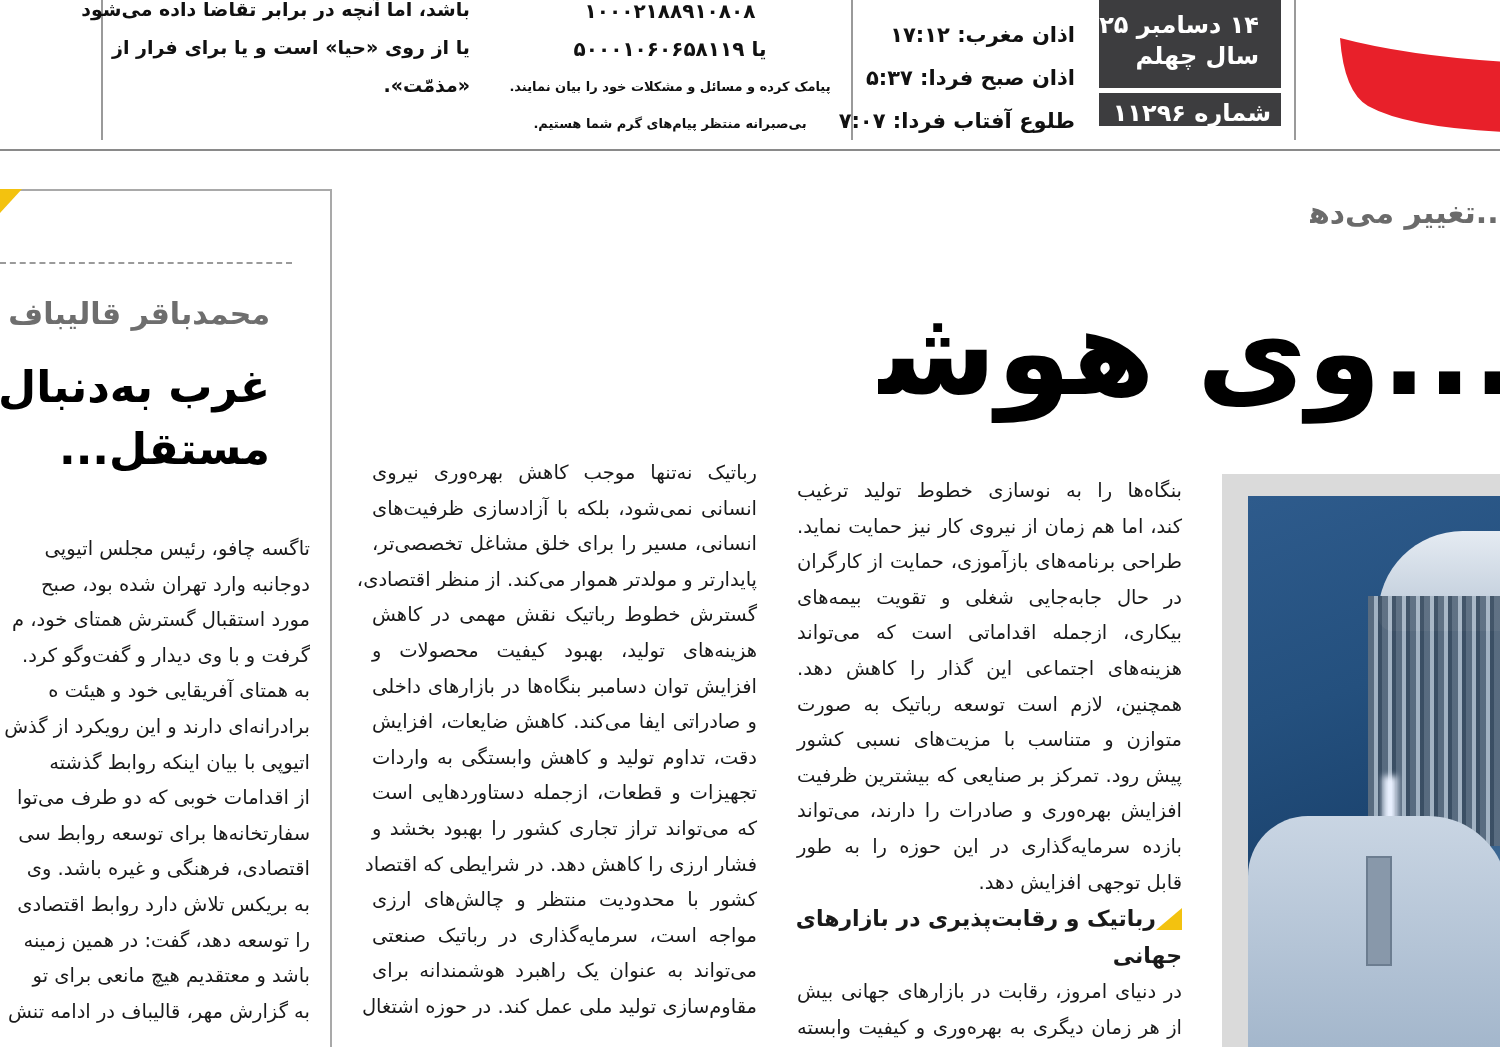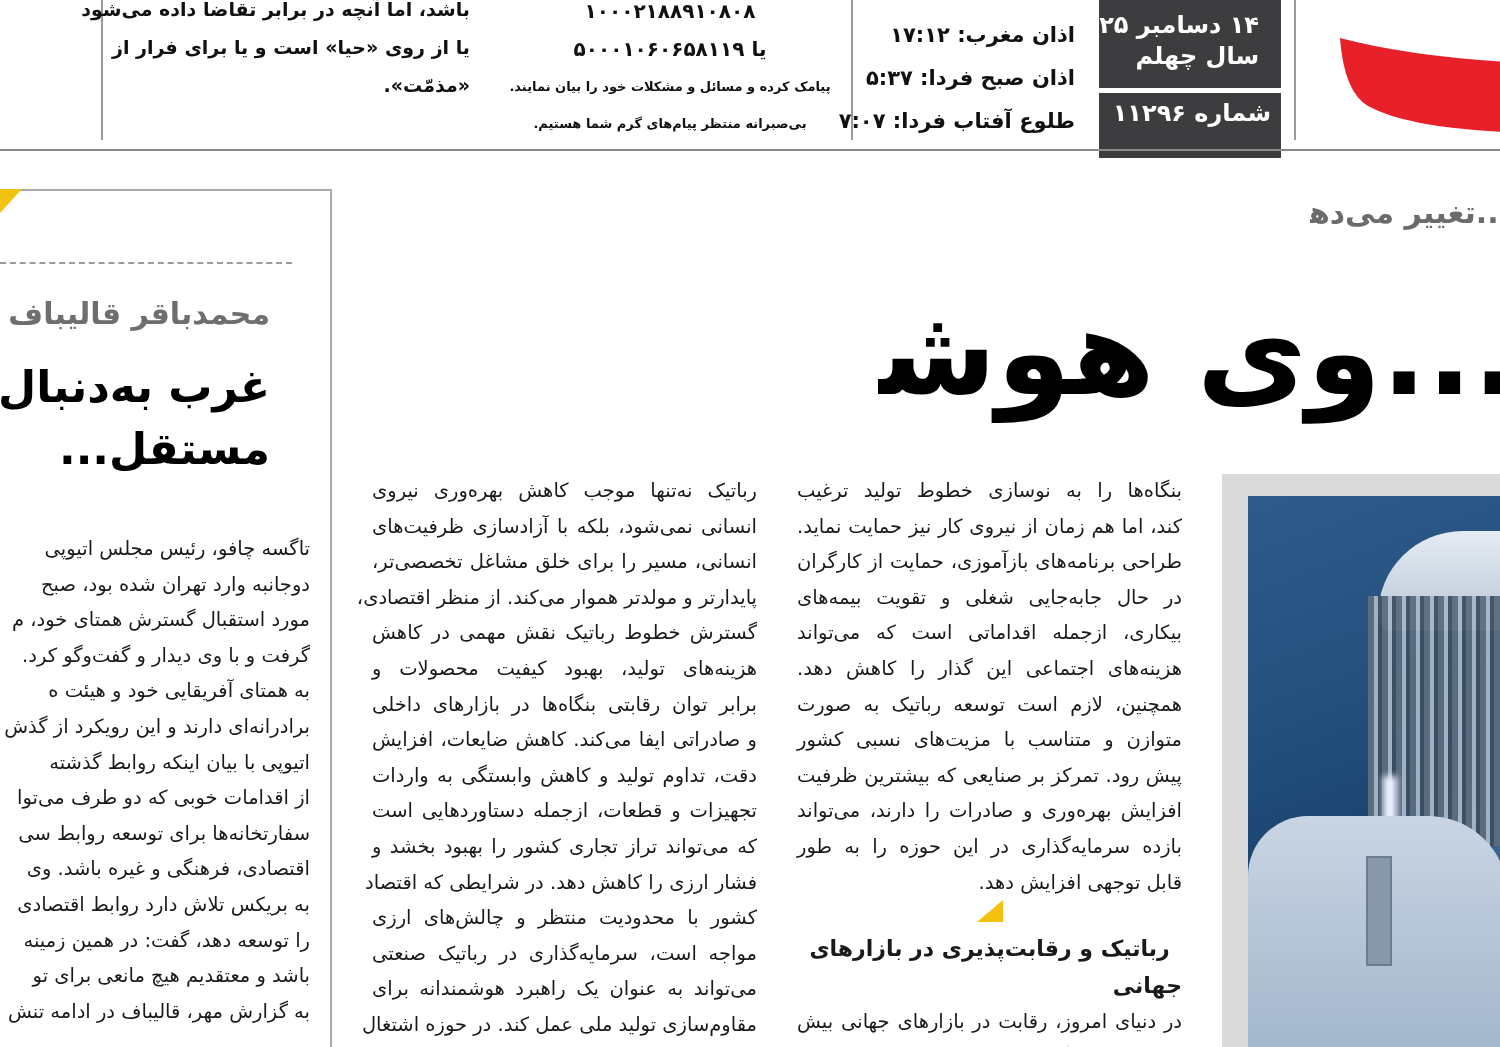--- a/index.html
+++ b/index.html
@@ -11,21 +11,21 @@
     .masthead-rule { position: absolute; left: 0; top: 149px; width: 1500px; height: 2px; background: #8a8a8a; }
 
     .red-wing { position: absolute; left: 1338px; top: 36px; width: 170px; height: 96px; }
 
     .vrule { position: absolute; top: 0; width: 2px; height: 140px; background: #9a9a9a; }
 
     .date-box { position: absolute; left: 1099px; top: 0; width: 182px; height: 88px; background: #3d3d3f; color: #fff;
                 direction: rtl; text-align: right; padding: 10px 22px 0 8px; }
     .date-box .line1 { font-size: 24px; font-weight: bold; line-height: 30px; white-space: nowrap; }
     .date-box .line2 { font-size: 24px; font-weight: bold; line-height: 32px; white-space: nowrap; }
-    .issue-box { position: absolute; left: 1099px; top: 93px; width: 182px; height: 65px; background: #3d3d3f; color: #fff;
+    .issue-box { position: absolute; left: 1099px; top: 93px; width: 182px; height: 33px; background: #3d3d3f; color: #fff;
                  direction: rtl; text-align: right; padding: 6px 10px 0 8px; font-size: 24px; font-weight: bold; white-space: nowrap; }
 
     .prayer { position: absolute; left: 860px; top: 14px; width: 215px; direction: rtl; text-align: right; }
     .prayer .row { font-size: 21px; font-weight: bold; line-height: 43px; white-space: nowrap; }
 
     .sms { position: absolute; left: 495px; top: -8px; width: 350px; direction: rtl; text-align: center; }
     .sms .num { font-size: 20px; font-weight: bold; line-height: 38px; letter-spacing: 1px; }
     .sms .txt { font-size: 13px; font-weight: bold; line-height: 37px; white-space: nowrap; }
 
     .quote { position: absolute; left: 115px; top: -10px; width: 355px; direction: rtl; text-align: right; }
@@ -47,23 +47,23 @@
                    background: repeating-linear-gradient(90deg, #5b6d80 0 6px, #a8b7c6 6px 10px, #3c4f63 10px 14px); opacity: .95; }
     .photo .body { position: absolute; left: 0; top: 320px; width: 260px; height: 260px; border-radius: 60px 80px 0 0;
                    background: linear-gradient(180deg, #c9d5e3, #9fb3c9); }
     .photo .plate { position: absolute; left: 118px; top: 360px; width: 26px; height: 110px; background: #8898aa; border: 2px solid #6c7d90; }
     .photo .glow { position: absolute; left: 135px; top: 280px; width: 14px; height: 60px; background: #eaf1ff; filter: blur(3px); }
 
     
     .col { position: absolute; direction: rtl; text-align: justify; font-size: 19.5px; line-height: 35.6px; color: #1a1a1a; }
     .col p { white-space: nowrap; text-align-last: justify; }
     .col-right { left: 797px; top: 473px; width: 385px; }
-    .col-mid { left: 372px; top: 473px; width: 385px; }
-
-    .subhead { display: flex; align-items: center; gap: 8px; font-weight: bold; font-size: 22px; line-height: 37px; white-space: nowrap; flex-direction: column; }
+    .col-mid { left: 372px; top: 455px; width: 385px; }
+
+    .subhead { display: flex; align-items: center; font-weight: bold; font-size: 22px; line-height: 37px; white-space: nowrap; }
     .subhead-cont { font-weight: bold; font-size: 22px; line-height: 37px; text-align: right; text-align-last: right !important; }
     .tri-icon { width: 0; height: 0; border-left: 26px solid transparent; border-bottom: 22px solid #f3c20f; display: inline-block; }
 
     
     .left-box { position: absolute; left: -4px; top: 189px; width: 336px; height: 870px; border: 2px solid #a9a9a9; }
     .corner-tab { position: absolute; left: 0; top: 189px; width: 0; height: 0; border-top: 24px solid #f3c20f; border-right: 22px solid transparent; }
     .dash-rule { position: absolute; left: 0; top: 262px; width: 292px; border-top: 2px dashed #9a9a9a; }
     .left-kicker { position: absolute; left: 0; top: 296px; width: 270px; direction: rtl; text-align: right; font-size: 30px; font-weight: bold;
                    color: #6e6e6e; white-space: nowrap; overflow: hidden; }
     .left-title { position: absolute; left: 0; top: 356px; width: 270px; direction: rtl; text-align: right; font-size: 44px; font-weight: bold;
@@ -157,21 +157,21 @@
   <p>از هر زمان دیگری به بهره‌وری و کیفیت وابسته</p>
 </div>
 
 <div class="col col-mid">
   <p>رباتیک نه‌تنها موجب کاهش بهره‌وری نیروی</p>
   <p>انسانی نمی‌شود، بلکه با آزادسازی ظرفیت‌های</p>
   <p>انسانی، مسیر را برای خلق مشاغل تخصصی‌تر،</p>
   <p>پایدارتر و مولدتر هموار می‌کند. از منظر اقتصادی،</p>
   <p>گسترش خطوط رباتیک نقش مهمی در کاهش</p>
   <p>هزینه‌های تولید، بهبود کیفیت محصولات و</p>
-  <p>برابر توان رقابتی بنگاه‌ها در بازارهای داخلی</p>
+  <p>افزایش توان دسامبر بنگاه‌ها در بازارهای داخلی</p>
   <p>و صادراتی ایفا می‌کند. کاهش ضایعات، افزایش</p>
   <p>دقت، تداوم تولید و کاهش وابستگی به واردات</p>
   <p>تجهیزات و قطعات، ازجمله دستاوردهایی است</p>
   <p>که می‌تواند تراز تجاری کشور را بهبود بخشد و</p>
   <p>فشار ارزی را کاهش دهد. در شرایطی که اقتصاد</p>
   <p>کشور با محدودیت منتظر و چالش‌های ارزی</p>
   <p>مواجه است، سرمایه‌گذاری در رباتیک صنعتی</p>
   <p>می‌تواند به عنوان یک راهبرد هوشمندانه برای</p>
   <p>مقاوم‌سازی تولید ملی عمل کند. در حوزه اشتغال</p>
 </div>

